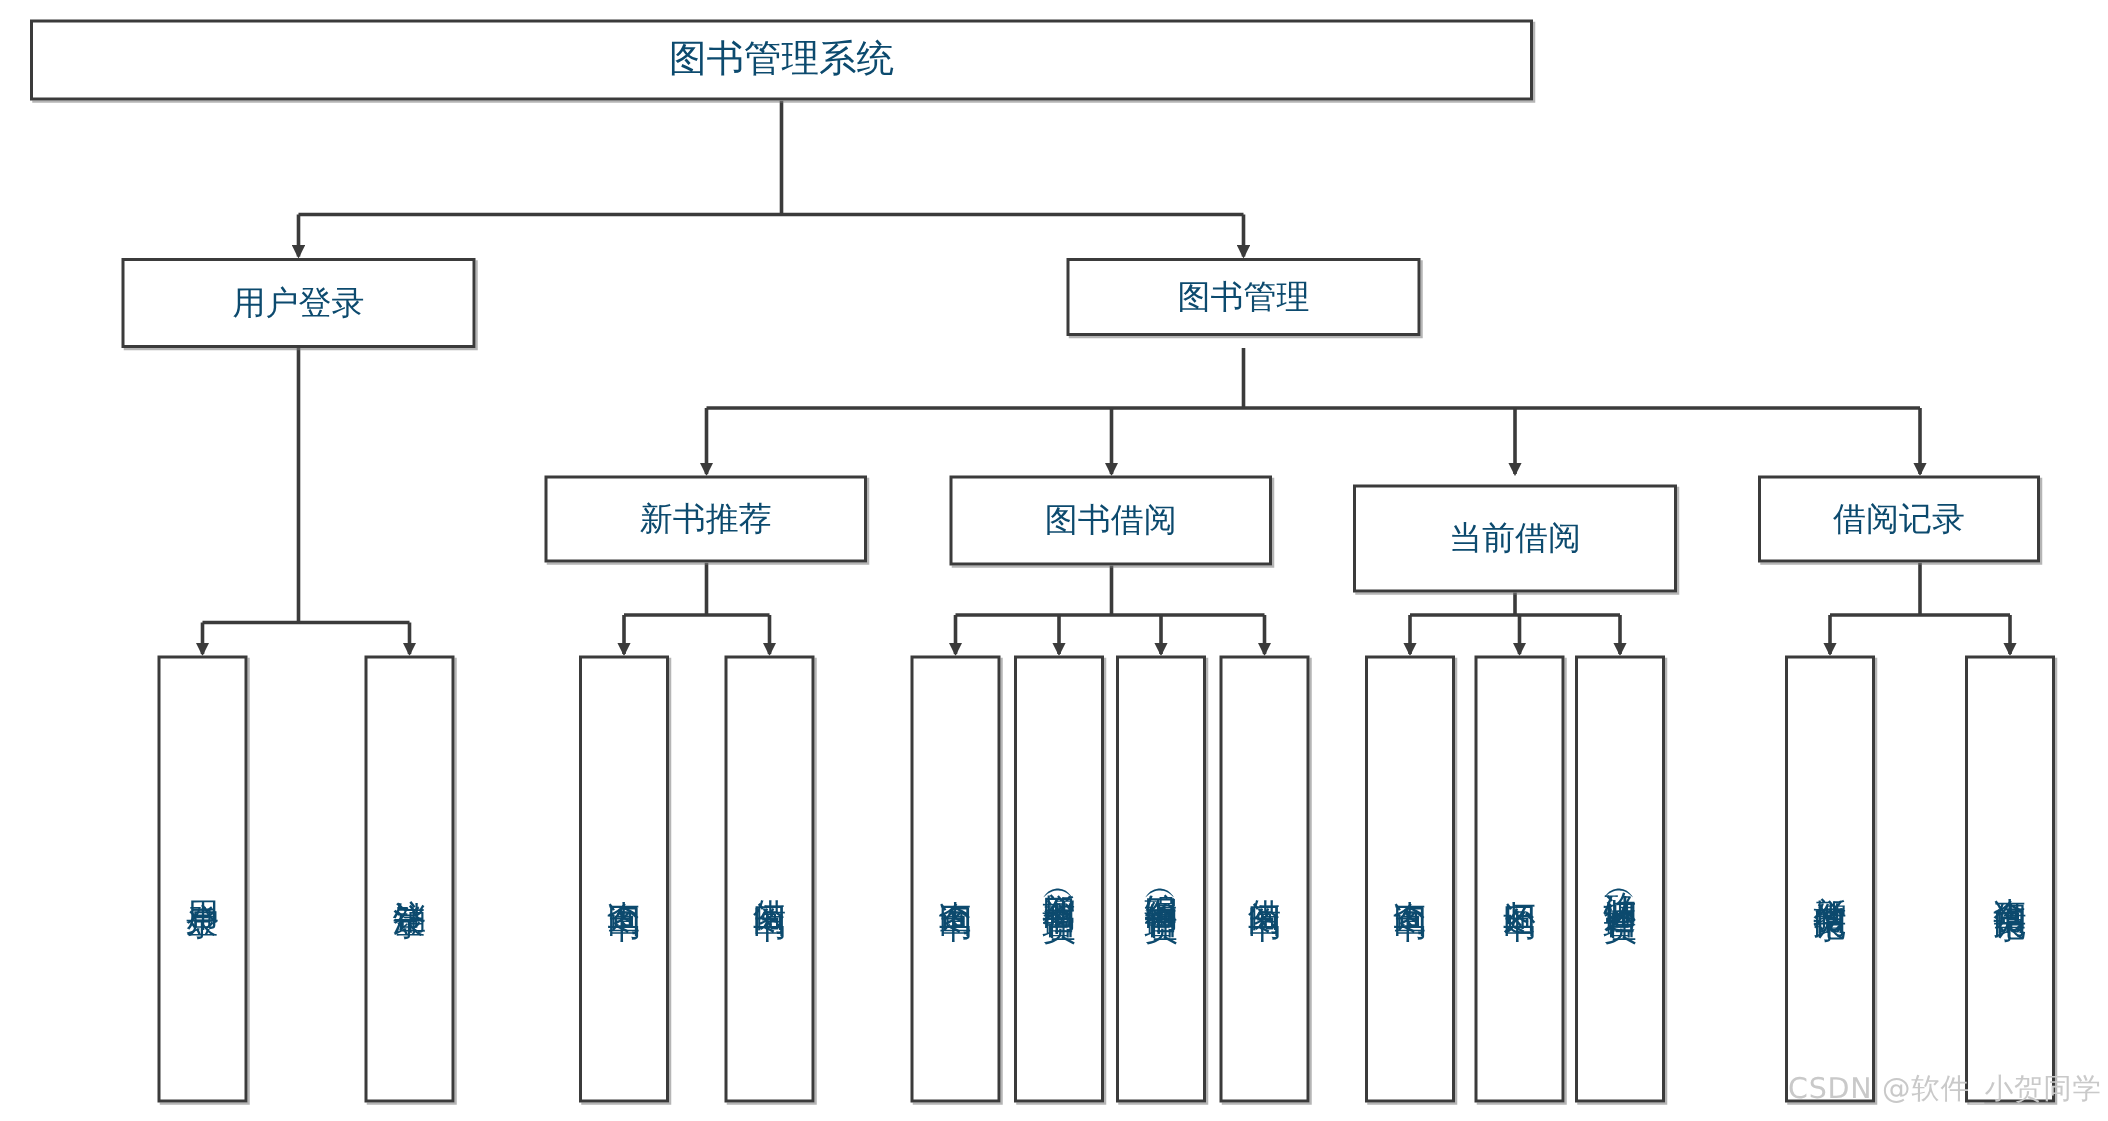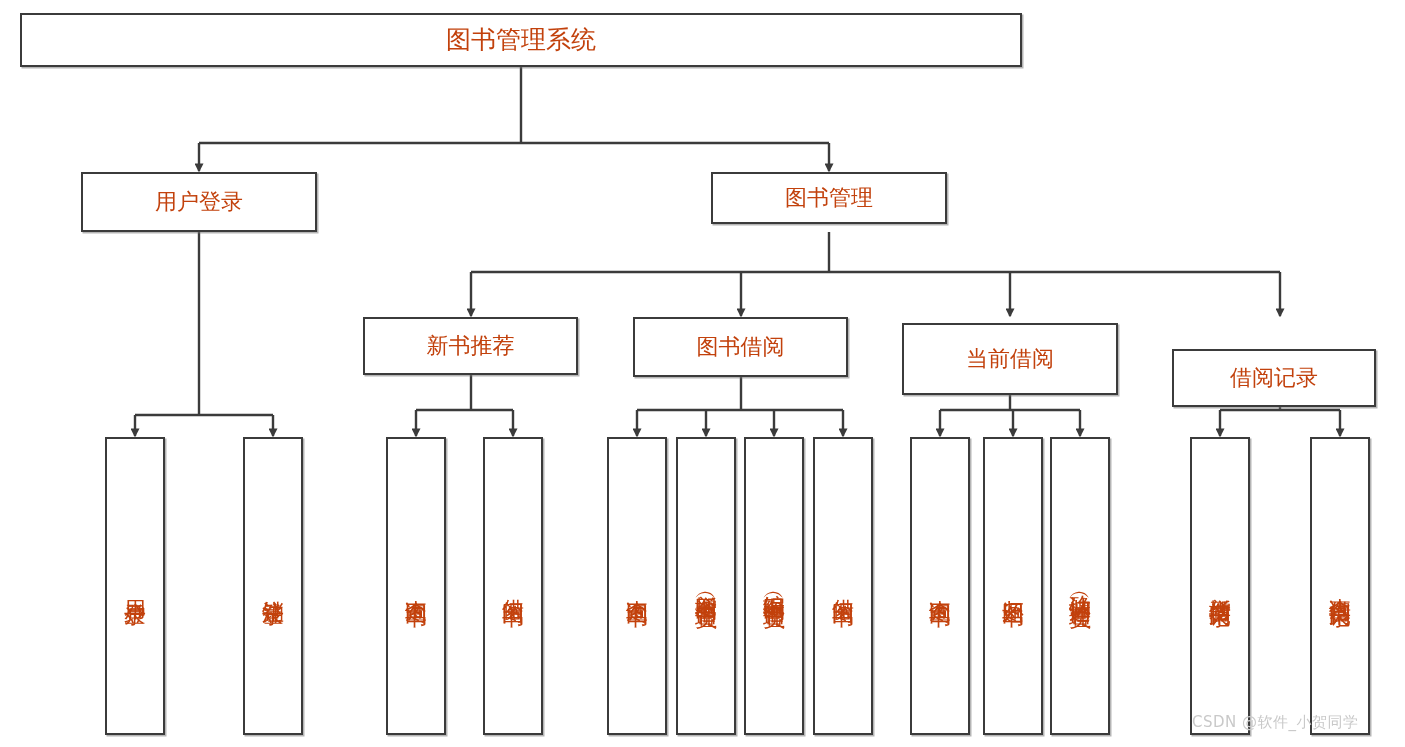--- a/index.html
+++ b/index.html
@@ -32,21 +32,21 @@
     box-sizing: border-box;
     background: #ffffff;
     border: 2px solid #3b3b3b;
     box-shadow: 1.5px 1.5px 0 rgba(120,120,120,0.55);
     display: flex;
     align-items: center;
     justify-content: center;
     overflow: hidden;
   }
   .node-label {
-    color: #c2410c;
+    color: #0c4a6e;
     line-height: 1.18;
     text-align: center;
     white-space: nowrap;
     font-family: Liberation Serif, serif;
   }
   
   .level-root .node-label {
     font-size: 25px;
   }
   
@@ -63,21 +63,21 @@
     writing-mode: vertical-rl;
     text-orientation: upright;
     letter-spacing: 2px;
     line-height: 1;
     white-space: pre;
     max-height: 100%;
   }
   .watermark {
     position: absolute;
     color: #c9c9c9;
-    font-size: 15px;
+    font-size: 19px;
     white-space: nowrap;
     letter-spacing: 0.5px;
     user-select: none;
   }
 </style>
 </head>
 <body>
 
 <div id="diagram-root">
 
@@ -136,21 +136,21 @@
       </div>
       <div class="node-box level-2" style="left: 363px; top: 317px; width: 215px; height: 58px;">
         <div class="node-label">新书推荐</div>
       </div>
       <div class="node-box level-2" style="left: 633px; top: 317px; width: 215px; height: 60px;">
         <div class="node-label">图书借阅</div>
       </div>
       <div class="node-box level-2" style="left: 902px; top: 323px; width: 216px; height: 72px;">
         <div class="node-label">当前借阅</div>
       </div>
-      <div class="node-box level-2" style="left: 1172px; top: 317px; width: 204px; height: 58px; margin-top: 32px;">
+      <div class="node-box level-2" style="left: 1172px; top: 317px; width: 188px; height: 58px;">
         <div class="node-label">借阅记录</div>
       </div>
       <div class="node-box level-leaf" style="left: 105px; top: 437px; width: 60px; height: 298px;">
         <div class="node-label">用户登录</div>
       </div>
       <div class="node-box level-leaf" style="left: 243px; top: 437px; width: 60px; height: 298px;">
         <div class="node-label">注销登录</div>
       </div>
       <div class="node-box level-leaf" style="left: 386px; top: 437px; width: 60px; height: 298px;">
         <div class="node-label">查询图书</div>

